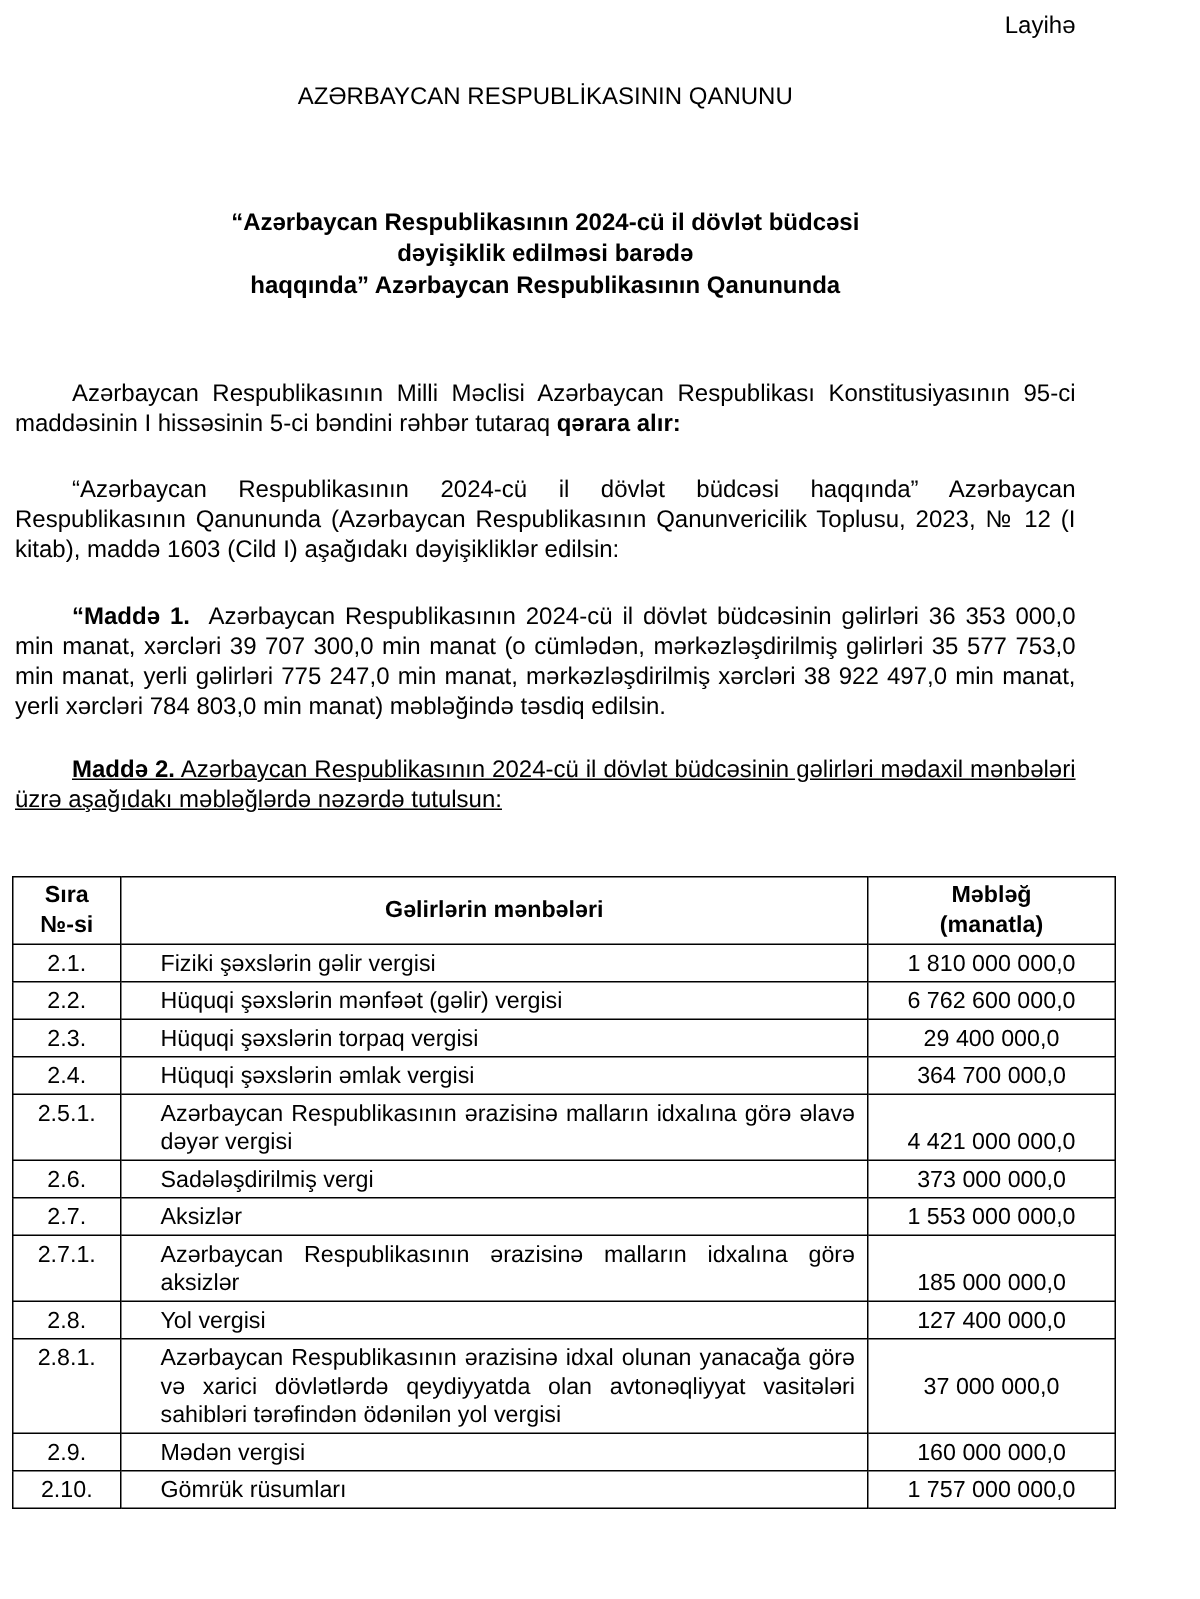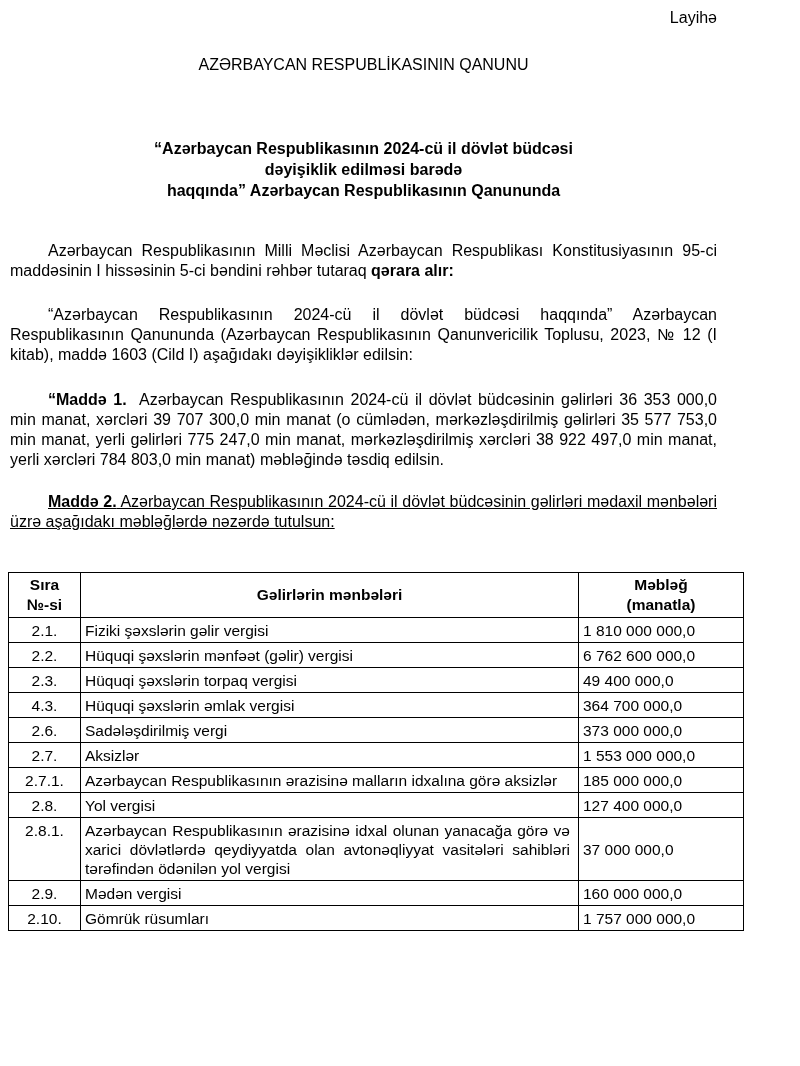--- a/index.html
+++ b/index.html
@@ -11,21 +11,21 @@
   }
   .page { width:800px; height:856px; padding:8px 83px 0 10px; }
 
   .draft-label { text-align:right; line-height:19px; }
   .law-title   { text-align:center; margin-top:28px; line-height:19px; }
   .subject-heading {
     text-align:center; font-weight:bold; margin-top:64px; line-height:21px;
   }
 
   .para { text-align:justify; text-indent:38px; line-height:20px; }
-  .p-preamble  { margin-top:40px; }
+  .p-preamble  { margin-top:52px; }
   .p-amendment { margin-top:24px; }
   .p-item1     { margin-top:18px; text-align:left; }
   .p-madde1    { margin-top:25px; }
   .p-madde2    { margin-top:22px;text-decoration:underline; }
   .b { font-weight:bold; }
 
   table.revenue {
     border-collapse:collapse; table-layout:fixed;
     width:735px; margin-top:40px; margin-left:-2px;
   }
@@ -35,22 +35,22 @@
   .revenue th, .revenue td {
     border:1.5px solid #000;
     font-size:15.5px; line-height:19px;
   }
   .revenue th {
     font-weight:bold; text-align:center; vertical-align:middle;
     padding:2px 4px; line-height:20px;
   }
   .revenue td { padding:2.5px 4px; }
   .revenue td.no  { text-align:center; vertical-align:top; }
-  .revenue td.src { text-align:justify; vertical-align:top; padding-left:4px; padding-right:8px; }
-  .revenue td.amt { vertical-align:middle; }
+  .revenue td.src { text-align:justify; vertical-align:top; padding-left:26px; padding-right:8px; }
+  .revenue td.amt { text-align:center; vertical-align:middle; }
   .revenue tr.amt-bottom td.amt { vertical-align:bottom; }
 </style>
 </head>
 <body>
 
 <div class="page">
 
   <div class="draft-label">Layihə</div>
 
   <div class="law-title">AZƏRBAYCAN RESPUBLİKASININ QANUNU</div>
@@ -96,26 +96,31 @@
           <td class="amt">1 810 000 000,0</td>
         </tr>
       <tr>
           <td class="no">2.2.</td>
           <td class="src">Hüquqi şəxslərin mənfəət (gəlir) vergisi</td>
           <td class="amt">6 762 600 000,0</td>
         </tr>
       <tr>
           <td class="no">2.3.</td>
           <td class="src">Hüquqi şəxslərin torpaq vergisi</td>
-          <td class="amt">49 400 000,0</td>
+          <td class="amt">29 400 000,0</td>
         </tr>
       <tr>
-          <td class="no">4.3.</td>
+          <td class="no">2.4.</td>
           <td class="src">Hüquqi şəxslərin əmlak vergisi</td>
           <td class="amt">364 700 000,0</td>
+        </tr>
+      <tr class="amt-bottom">
+          <td class="no">2.5.1.</td>
+          <td class="src">Azərbaycan Respublikasının ərazisinə malların idxalına görə əlavə dəyər vergisi</td>
+          <td class="amt">4 421 000 000,0</td>
         </tr>
       <tr>
           <td class="no">2.6.</td>
           <td class="src">Sadələşdirilmiş vergi</td>
           <td class="amt">373 000 000,0</td>
         </tr>
       <tr>
           <td class="no">2.7.</td>
           <td class="src">Aksizlər</td>
           <td class="amt">1 553 000 000,0</td>

